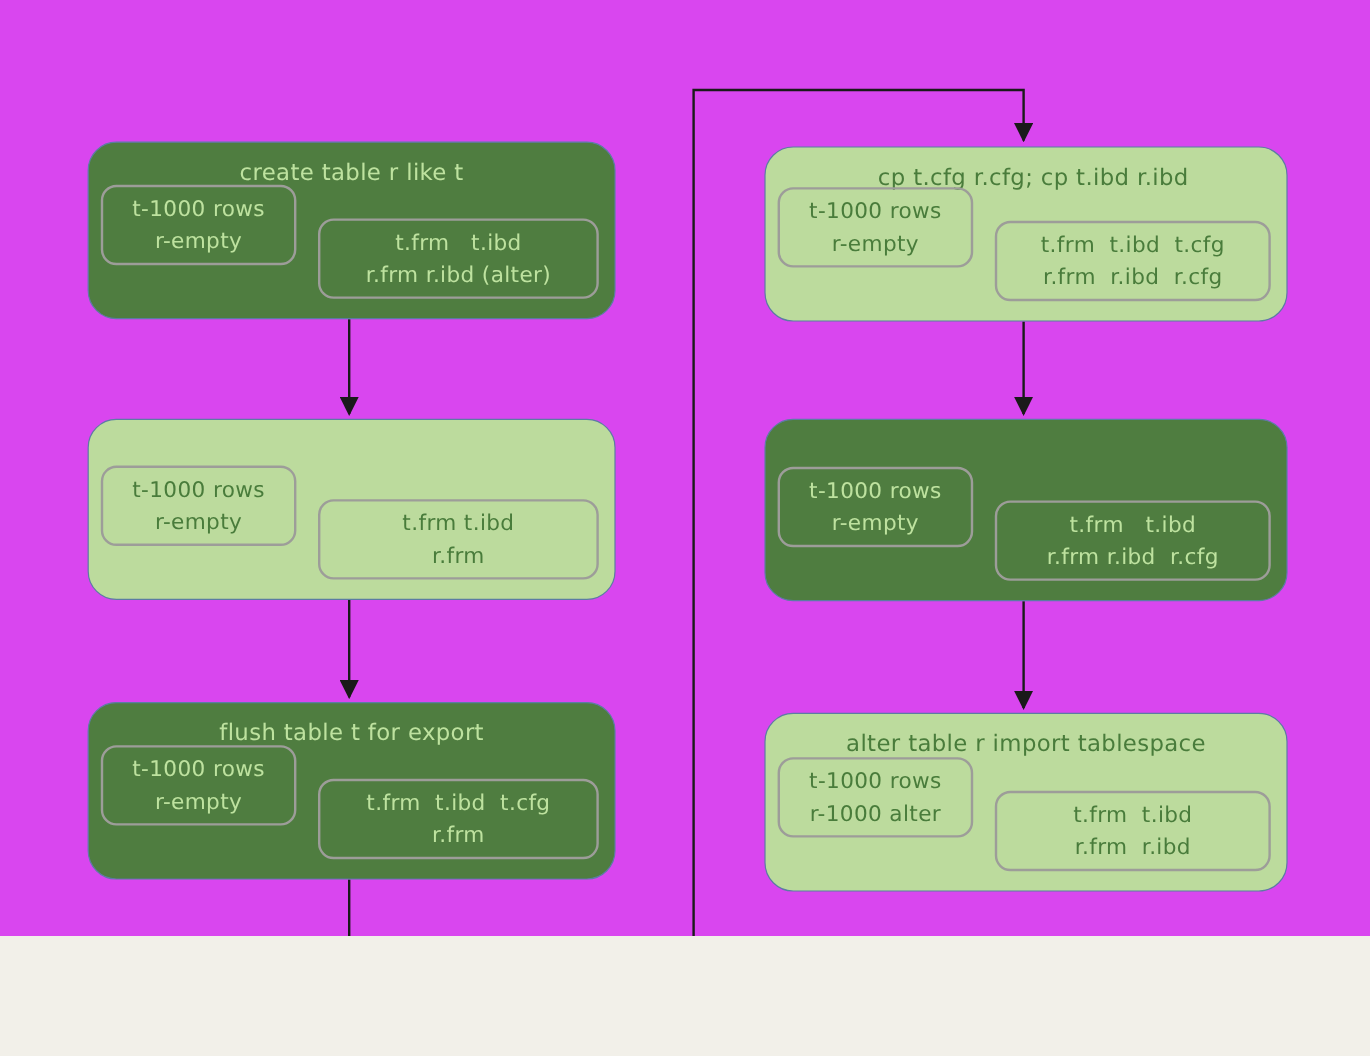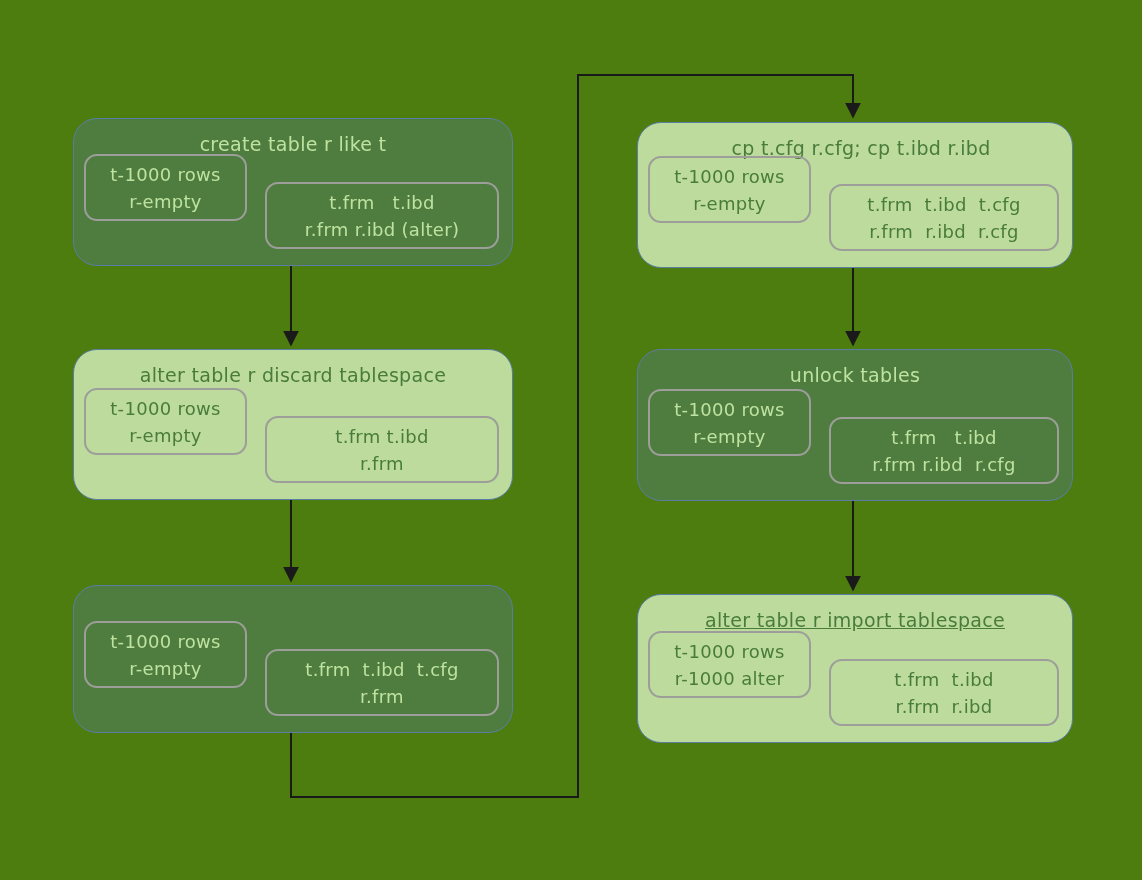--- a/index.html
+++ b/index.html
@@ -3,22 +3,22 @@
 <meta charset="utf-8">
 <style>
   html, body {
     margin: 0;
     padding: 0;
     background: #f2f0e9;
   }
   .canvas {
     position: relative;
     width: 1142px;
-    height: 880px;
-    background: #4d7c0f;
+    height: 780px;
+    background: #d946ef;
     font-family: "DejaVu Sans", sans-serif;
     overflow: hidden;
   }
   svg.wires {
     position: absolute;
     left: 0;
     top: 0;
     width: 1142px;
     height: 880px;
     pointer-events: none;
@@ -73,21 +73,21 @@
   .pill.state { flex: 0 0 163px; }
   .pill.files { flex: 1; margin-top: 28px; }
   .pill div { white-space: pre; }
 
   
   .n1 { left: 73px;  top: 118px; width: 440px; height: 148px; }
   .n2 { left: 73px;  top: 349px; width: 440px; height: 151px; }
   .n3 { left: 73px;  top: 585px; width: 440px; height: 148px; }
   .n4 { left: 637px; top: 122px; width: 436px; height: 146px; padding-left: 12px; }
   .n5 { left: 637px; top: 349px; width: 436px; height: 152px; }
-  .n6 { left: 637px; top: 594px; width: 436px; height: 149px; text-decoration: underline; }
+  .n6 { left: 637px; top: 594px; width: 436px; height: 149px; }
 </style>
 </head>
 <body>
 
 <div class="canvas">
 
   <svg class="wires" viewBox="0 0 1142 880" xmlns="http://www.w3.org/2000/svg">
     <defs>
       <marker id="ah" viewBox="0 0 10 10" refX="9" refY="5" markerWidth="8" markerHeight="8" orient="auto-start-reverse">
         <path d="M0,0 L10,5 L0,10 z" fill="#1a1a1a"></path>
@@ -108,34 +108,34 @@
         <div>r-empty</div>
       </div>
       <div class="pill files">
         <div>t.frm   t.ibd</div>
         <div>r.frm r.ibd (alter)</div>
       </div>
     </div>
   </div>
 
   <div class="node light n2">
-    <div class="title">alter table r discard tablespace</div>
     <div class="inner-row">
       <div class="pill state">
         <div>t-1000 rows</div>
         <div>r-empty</div>
       </div>
       <div class="pill files">
         <div>t.frm t.ibd</div>
         <div>r.frm</div>
       </div>
     </div>
   </div>
 
   <div class="node dark n3">
+    <div class="title">flush table t for export</div>
     <div class="inner-row">
       <div class="pill state">
         <div>t-1000 rows</div>
         <div>r-empty</div>
       </div>
       <div class="pill files">
         <div>t.frm  t.ibd  t.cfg</div>
         <div>r.frm</div>
       </div>
     </div>
@@ -149,21 +149,20 @@
         <div>r-empty</div>
       </div>
       <div class="pill files">
         <div>t.frm  t.ibd  t.cfg</div>
         <div>r.frm  r.ibd  r.cfg</div>
       </div>
     </div>
   </div>
 
   <div class="node dark n5">
-    <div class="title">unlock tables</div>
     <div class="inner-row">
       <div class="pill state">
         <div>t-1000 rows</div>
         <div>r-empty</div>
       </div>
       <div class="pill files">
         <div>t.frm   t.ibd</div>
         <div>r.frm r.ibd  r.cfg</div>
       </div>
     </div>

